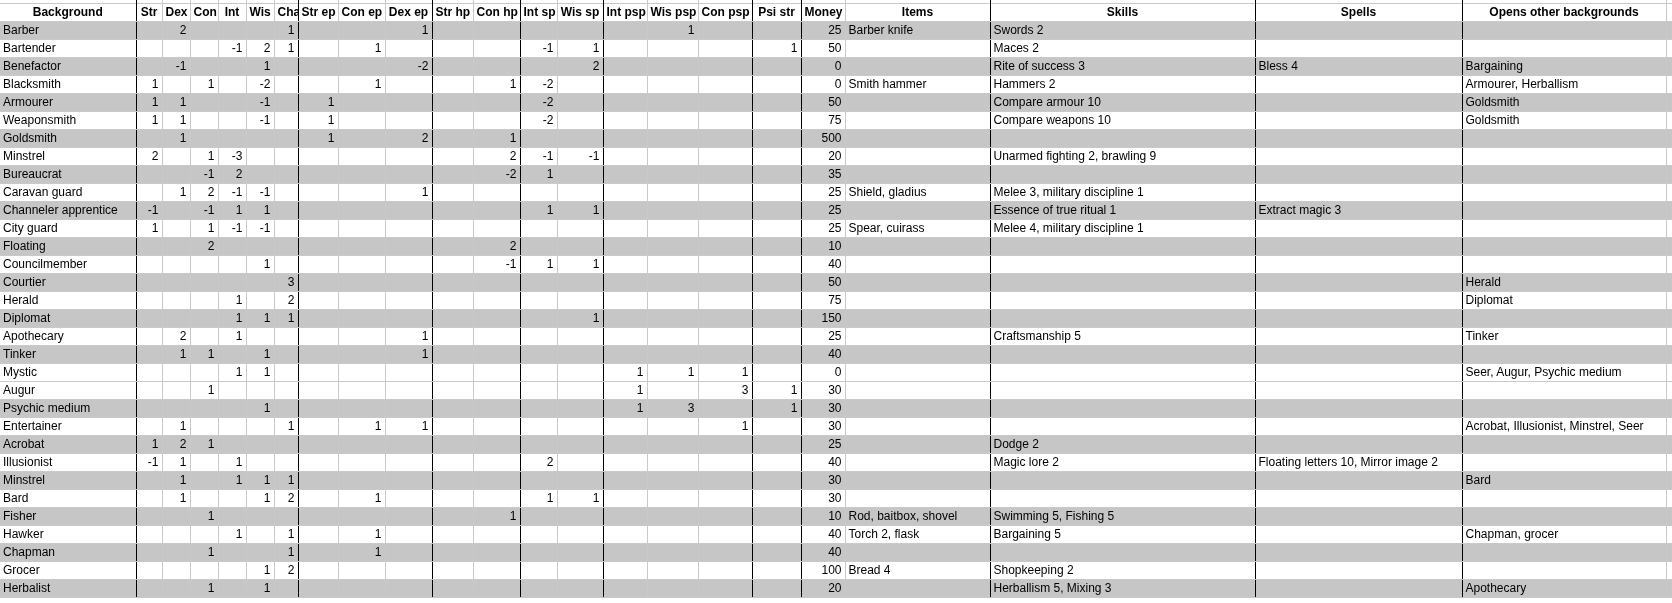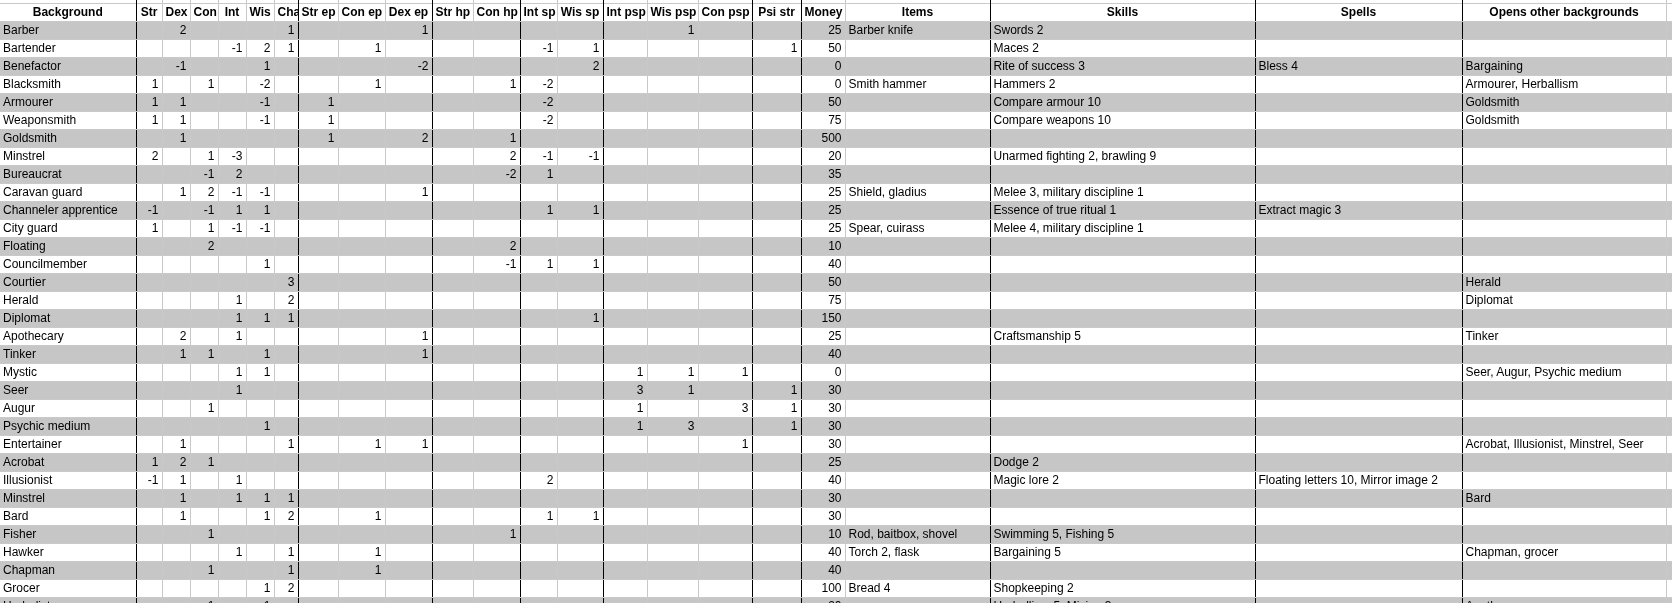--- a/index.html
+++ b/index.html
@@ -643,46 +643,20 @@
         <td class="num">1</td>
         <td class="num group-end">1</td>
         <td class="num group-end"></td>
         <td class="num">0</td>
         <td class="txt group-end"></td>
         <td class="txt group-end"></td>
         <td class="txt group-end"></td>
         <td class="txt">Seer, Augur, Psychic medium</td>
         <td class="sliver"></td>
       </tr>
-      <tr class="stripe">
-        <td class="txt group-end">Seer</td>
-        <td class="num"></td>
-        <td class="num"></td>
-        <td class="num"></td>
-        <td class="num">1</td>
-        <td class="num"></td>
-        <td class="num group-end"></td>
-        <td class="num"></td>
-        <td class="num"></td>
-        <td class="num group-end"></td>
-        <td class="num"></td>
-        <td class="num group-end"></td>
-        <td class="num"></td>
-        <td class="num group-end"></td>
-        <td class="num">3</td>
-        <td class="num">1</td>
-        <td class="num group-end"></td>
-        <td class="num group-end">1</td>
-        <td class="num">30</td>
-        <td class="txt group-end"></td>
-        <td class="txt group-end"></td>
-        <td class="txt group-end"></td>
-        <td class="txt"></td>
-        <td class="sliver"></td>
-      </tr>
       <tr>
         <td class="txt group-end">Augur</td>
         <td class="num"></td>
         <td class="num"></td>
         <td class="num">1</td>
         <td class="num"></td>
         <td class="num"></td>
         <td class="num group-end"></td>
         <td class="num"></td>
         <td class="num"></td>

